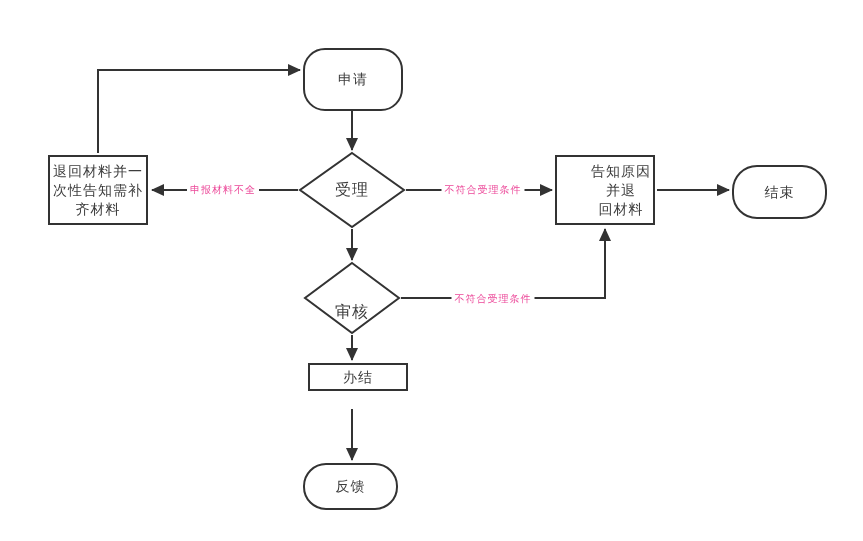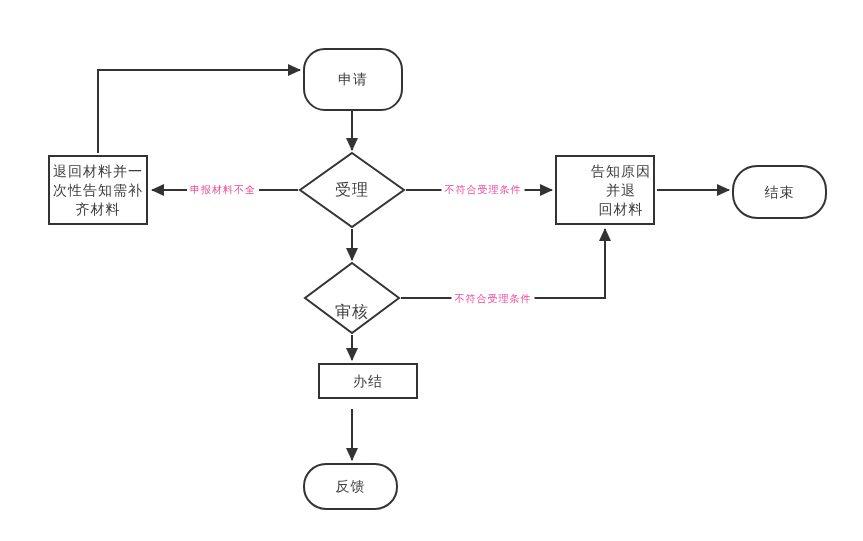--- a/index.html
+++ b/index.html
@@ -28,21 +28,21 @@
     font-size: 14px;
     line-height: 19px;
     text-align: center;
     color: #3d3d3d;
   }
   .node-label { white-space: pre-line; letter-spacing: 1px; }
   .stadium-apply   { left: 303px; top: 48px;  width: 100px; height: 63px; border-radius: 22px; }
   .rect-return     { left: 48px;  top: 155px; width: 100px; height: 70px; }
   .rect-notify     { left: 555px; top: 155px; width: 100px; height: 70px; padding-left: 32px; }
   .stadium-end     { left: 732px; top: 165px; width: 95px;  height: 54px; border-radius: 25px; }
-  .rect-complete   { left: 318px; top: 363px; width: 100px; height: 36px; }
+  .rect-complete   { left: 308px; top: 363px; width: 100px; height: 28px; }
   .stadium-feedback{ left: 303px; top: 463px; width: 95px;  height: 47px; border-radius: 23px; }
   .diamond-label {
     position: absolute;
     transform: translate(-50%, -50%);
     font-size: 16px;
     letter-spacing: 1px;
     color: #3d3d3d;
     white-space: nowrap;
   }
   .diamond-label-accept { left: 352px; top: 190px; }

